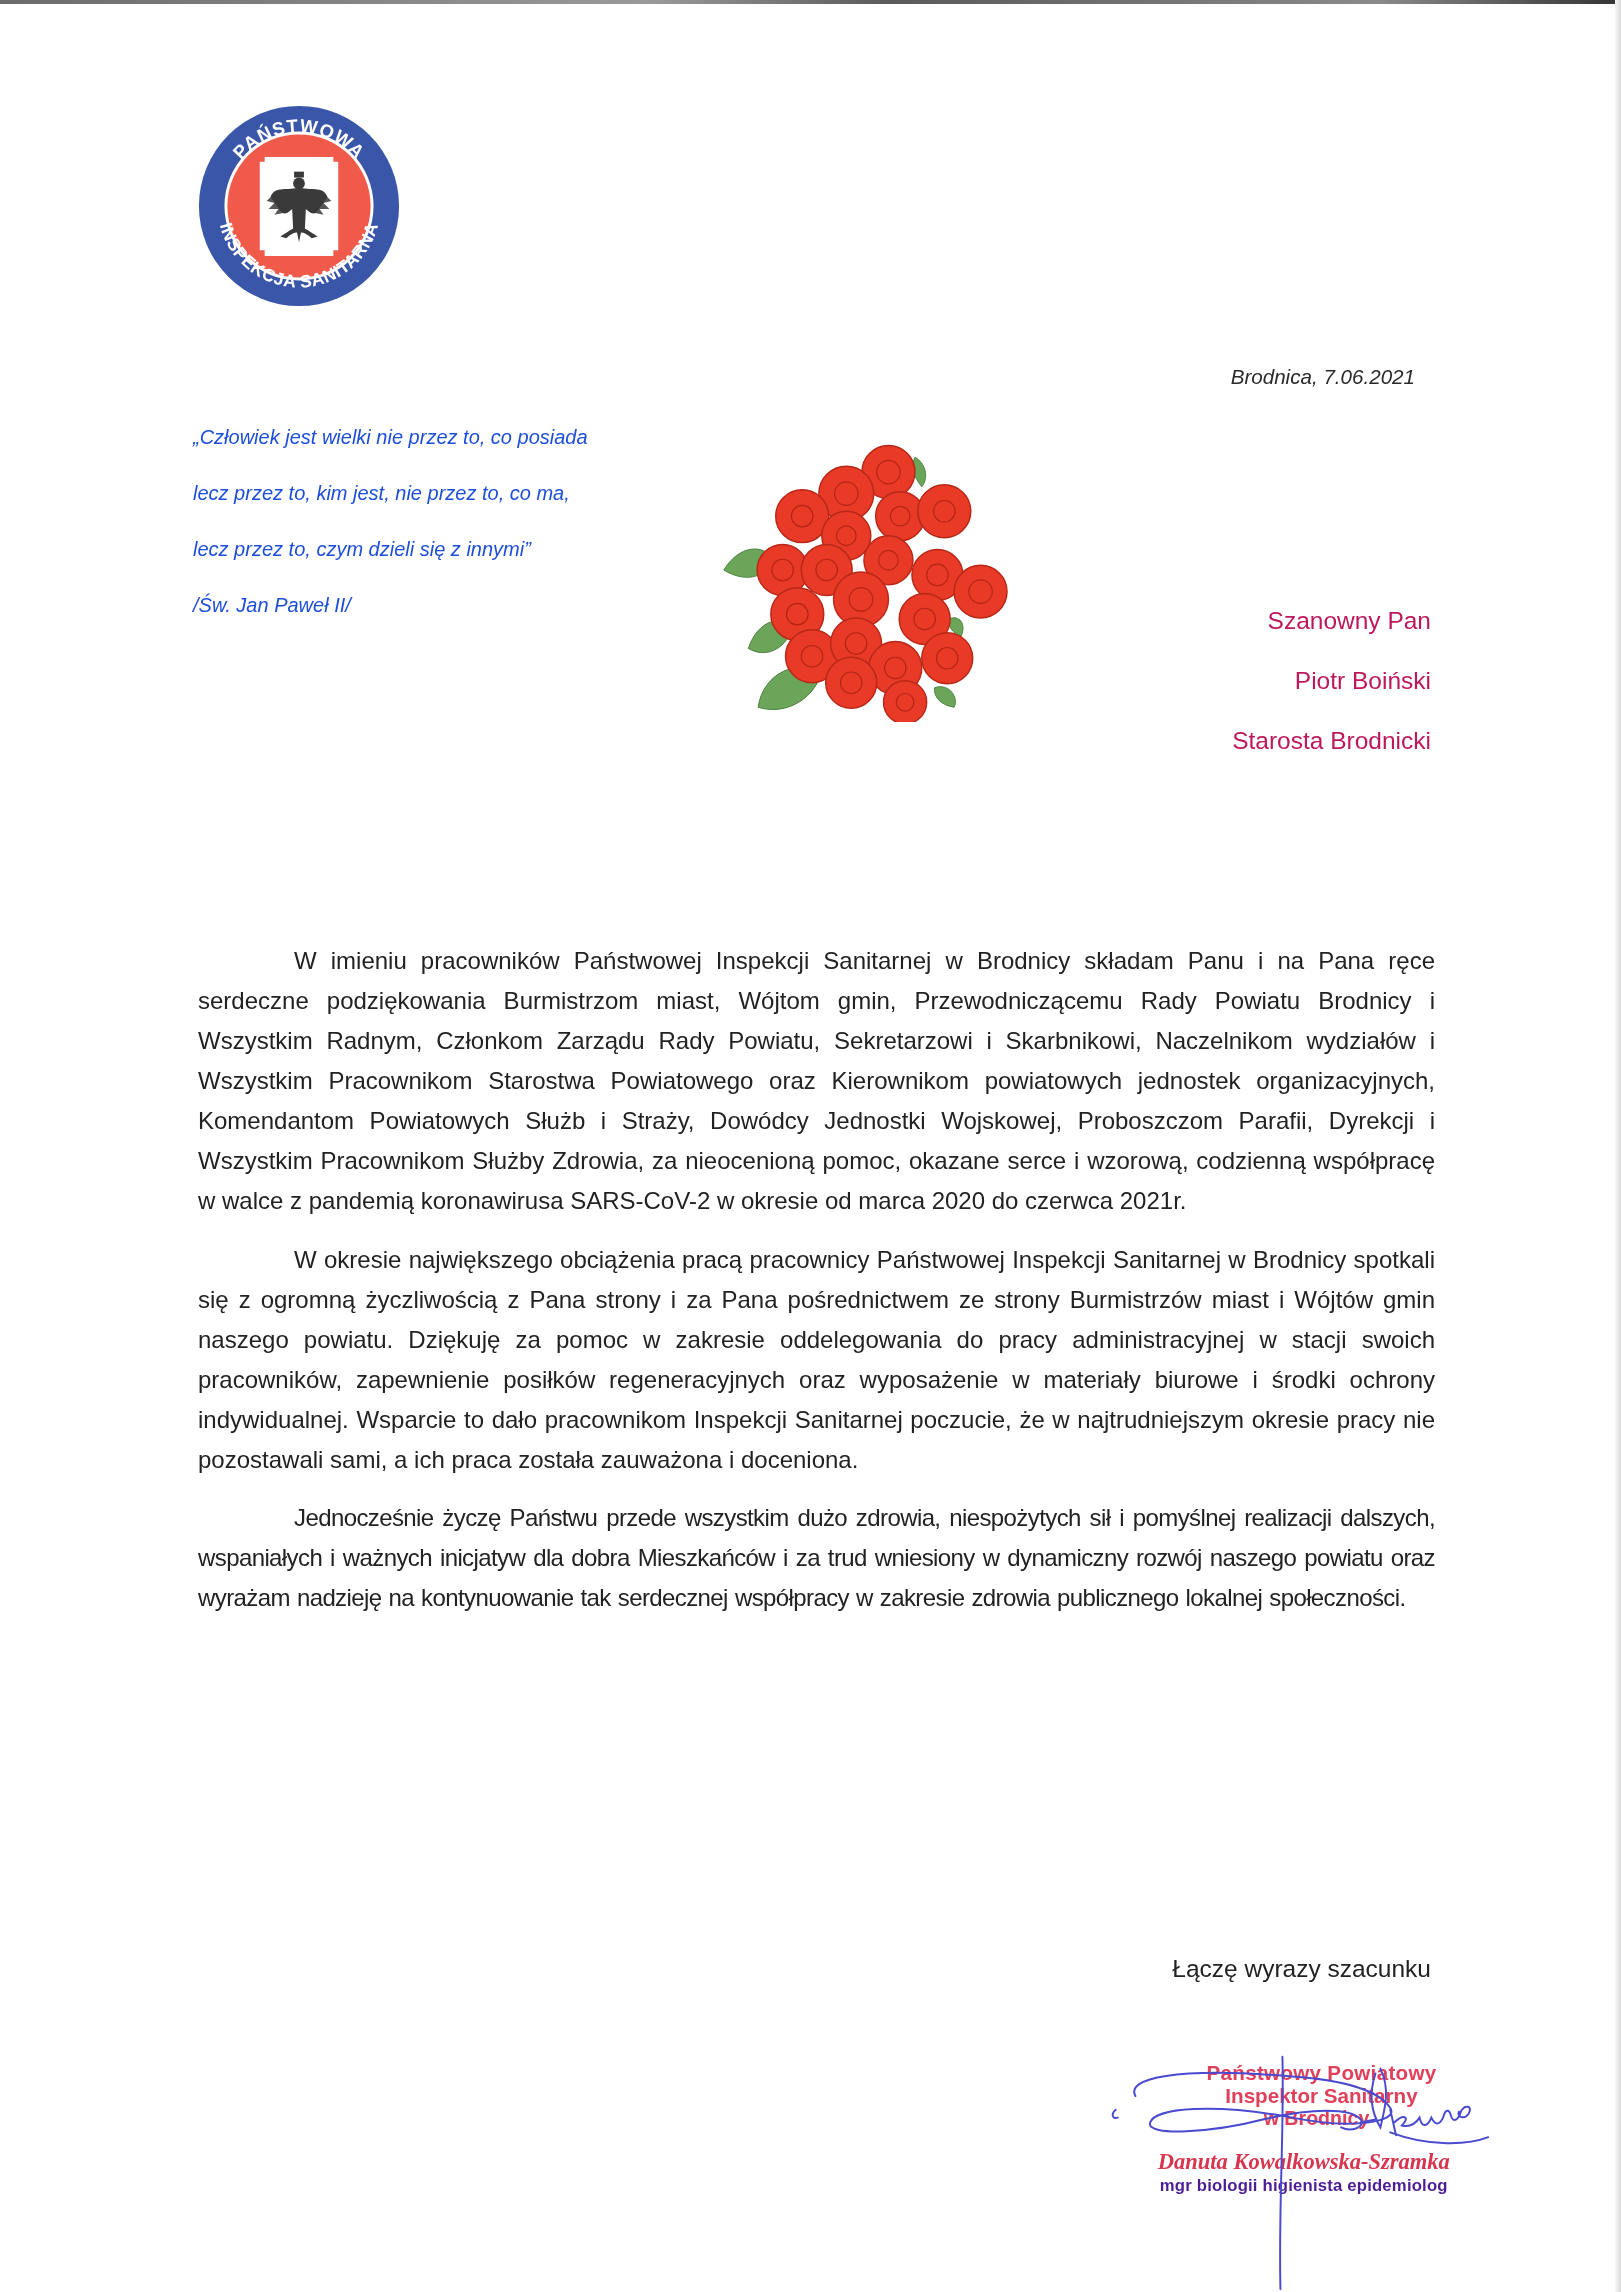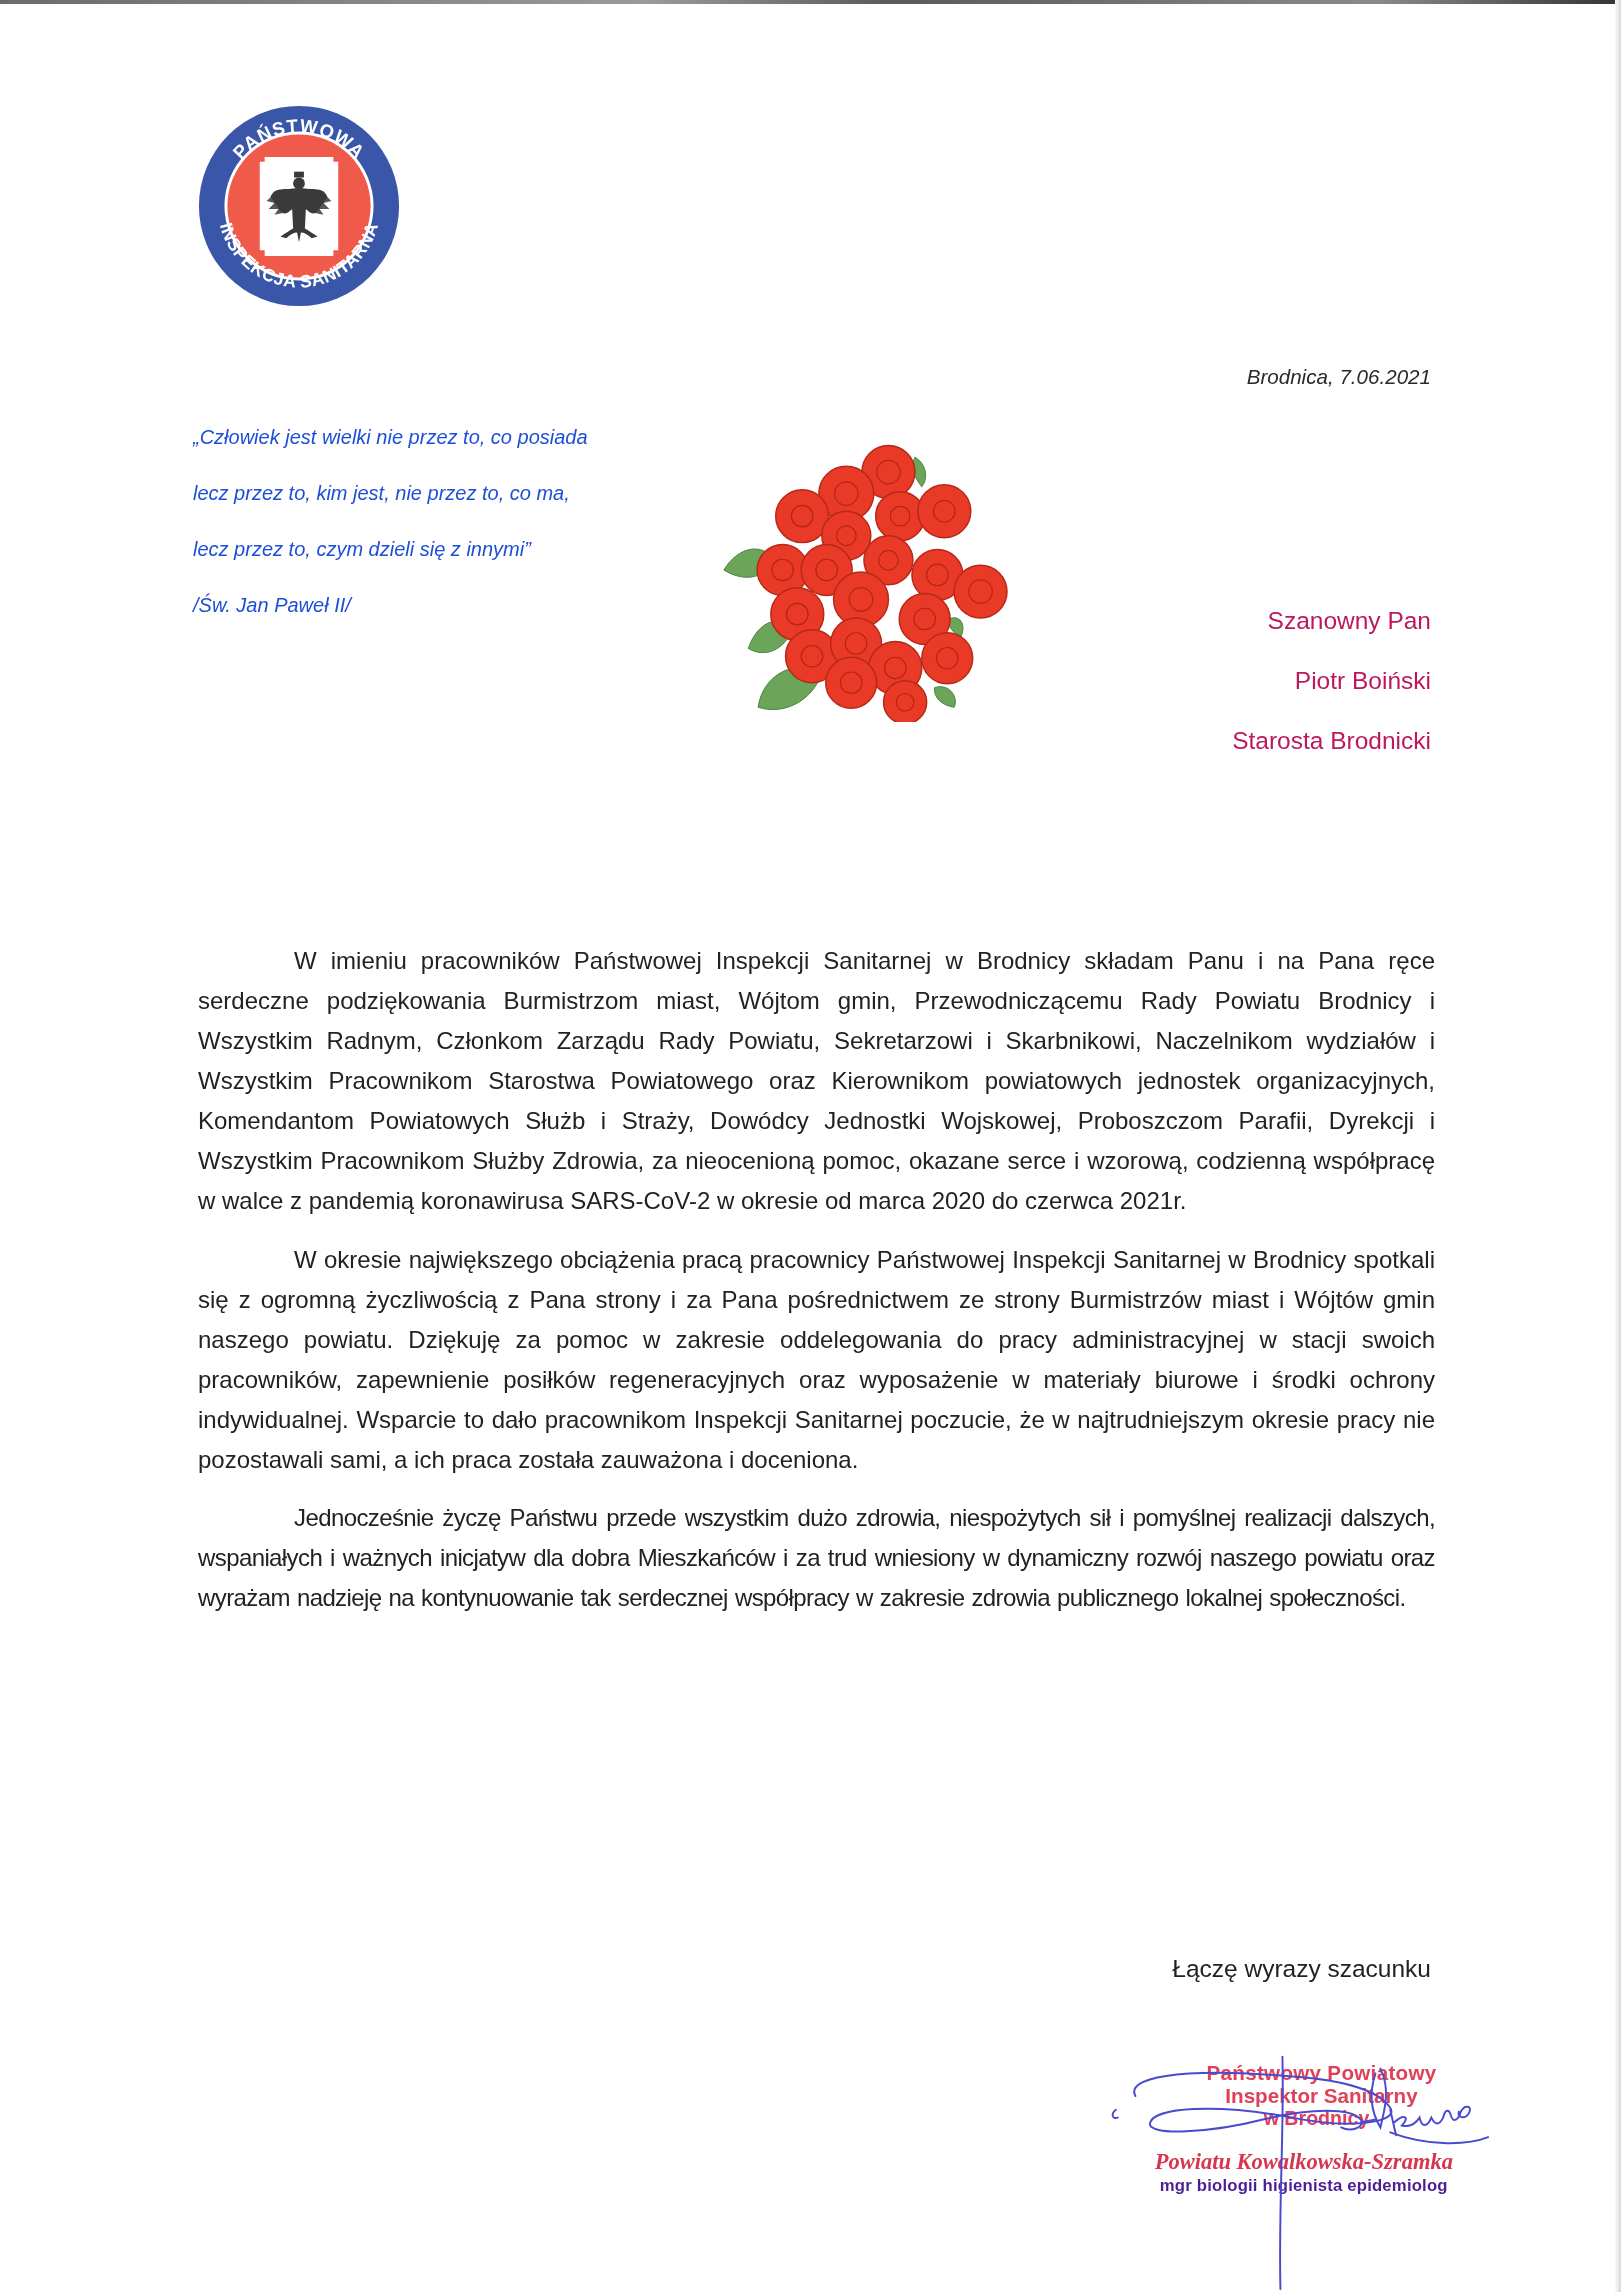--- a/index.html
+++ b/index.html
@@ -11,21 +11,21 @@
   .scan-top {
     position: absolute; left: 0; top: 0; width: 1621px; height: 3.9px;
     background: linear-gradient(to right, #6b6b6b, #9a9a9a 40%, #5a5a5a 55%, #8a8a8a 85%, #333 100%);
   }
   .scan-right {
     position: absolute; right: 0; top: 0; width: 5.9px; height: 2293px;
     background: linear-gradient(to right, #fafafa, #d8d8d8);
   }
   .logo { position: absolute; left: 196px; top: 103px; width: 206px; height: 206px; }
   .date {
-    position: absolute; right: 190px; top: 365px;
+    position: absolute; right: 206px; top: 365px;
     font-style: italic; font-size: 20.6px; color: #2a2a2a;
   }
   .quote {
     position: absolute; left: 193px; top: 418px; width: 510px;
     font-style: italic; font-size: 20px; color: #1d4ed8;
   }
   .quote div { height: 56px; line-height: 39px; white-space: nowrap; }
   .roses { position: absolute; left: 714px; top: 423px; width: 294px; height: 299px; }
   .addressee {
     position: absolute; right: 190px; top: 601px; text-align: right;
@@ -171,21 +171,21 @@
   <p>W okresie największego obciążenia pracą pracownicy Państwowej Inspekcji Sanitarnej w Brodnicy spotkali się z ogromną życzliwością z Pana strony i za Pana pośrednictwem ze strony Burmistrzów miast i Wójtów gmin naszego powiatu. Dziękuję za pomoc w zakresie oddelegowania do pracy administracyjnej w stacji swoich pracowników, zapewnienie posiłków regeneracyjnych oraz wyposażenie w materiały biurowe i środki ochrony indywidualnej. Wsparcie to dało pracownikom Inspekcji Sanitarnej poczucie, że w najtrudniejszym okresie pracy nie pozostawali sami, a ich praca została zauważona i doceniona.</p>
   <p class="cond">Jednocześnie życzę Państwu przede wszystkim dużo zdrowia, niespożytych sił i pomyślnej realizacji dalszych, wspaniałych i ważnych inicjatyw dla dobra Mieszkańców i za trud wniesiony w dynamiczny rozwój naszego powiatu oraz wyrażam nadzieję na kontynuowanie tak serdecznej współpracy w zakresie zdrowia publicznego lokalnej społeczności.</p>
 </div>
 
 <div class="closing">Łączę wyrazy szacunku</div>
 
 <div class="stamp">
   <div class="stamp-line l1">Państwowy Powiatowy</div>
   <div class="stamp-line l2">Inspektor Sanitarny</div>
   <div class="stamp-line l3">w Brodnicy</div>
-  <div class="stamp-name">Powiatu Kowalkowska-Szramka</div>
+  <div class="stamp-name">Danuta Kowalkowska-Szramka</div>
   <div class="stamp-title">mgr biologii higienista epidemiolog</div>
   <svg class="signature" viewBox="0 0 420 249">
     <g fill="none" stroke="#4a4ad0" stroke-width="2" stroke-linecap="round">
       <path d="M 190 8 C 192 80, 186 160, 188 245"></path>
       <path d="M 40 48 C 30 30, 80 18, 200 28 C 260 32, 290 45, 300 60 C 310 75, 260 82, 200 70 C 120 55, 60 60, 55 75 C 50 90, 120 85, 170 72 C 220 60, 260 60, 270 72 C 275 80, 260 85, 250 80"></path>
       <path d="M 20 62 C 15 66, 16 72, 22 70"></path>
       <path d="M 285 25 C 280 40, 278 60, 290 80 C 295 60, 300 40, 290 20"></path>
       <path d="M 270 75 L 285 72"></path>
       <path d="M 300 62 C 302 70, 304 80, 306 88 M 304 75 C 315 65, 320 70, 312 78 C 320 80, 326 76, 330 70 C 332 80, 338 80, 342 70 C 346 78, 350 78, 354 70 C 356 62, 360 60, 362 68 C 364 76, 370 72, 372 64 C 376 56, 385 58, 380 66 C 376 72, 368 70, 370 64"></path>
       <path d="M 300 85 C 340 100, 380 98, 400 90"></path>

